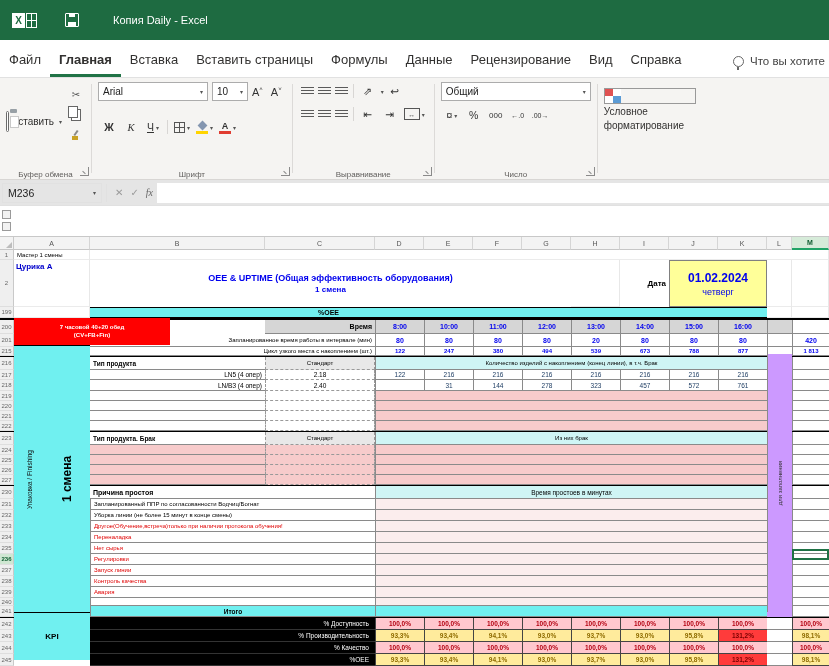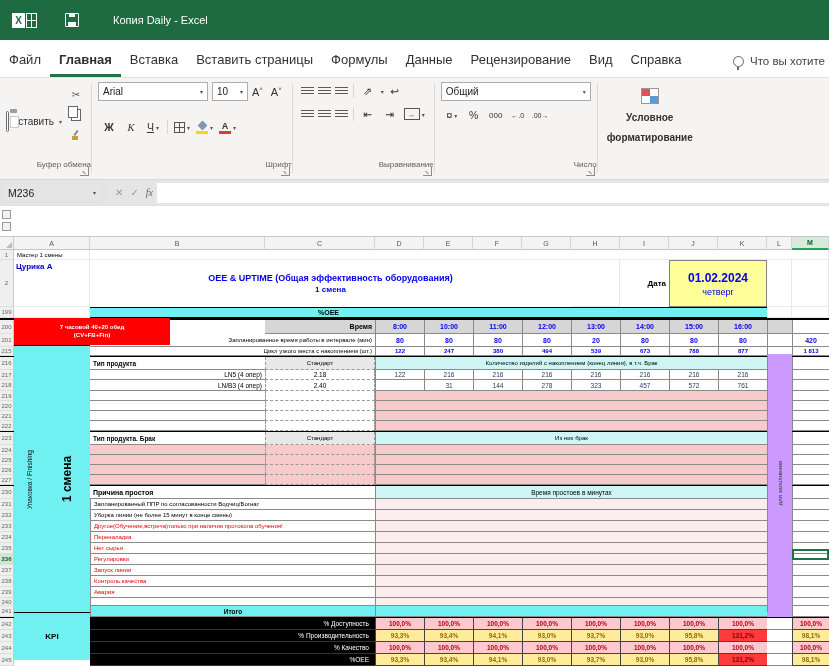--- a/index.html
+++ b/index.html
@@ -21,21 +21,21 @@
   .menubar{height:38px;background:#fff;display:flex;align-items:flex-end;border-bottom:1px solid #E1E1E1;box-sizing:border-box;}
   .tabs{display:contents;}
   .mtab{font-size:13px;color:#323130;padding:0 9px 10px 9px;white-space:nowrap;}
   .mtab.active{font-weight:bold;box-shadow:inset 0 -3px 0 #217346;}
   .search{margin-left:auto;display:flex;align-items:center;gap:6px;padding:0 4px 10px 4px;color:#444;font-size:11.5px;white-space:nowrap;}
   .bulb{width:9px;height:9px;border:1px solid #666;border-radius:50%;position:relative;flex:none;}
   .bulb::after{content:"";position:absolute;left:3px;bottom:-4px;width:2px;height:3px;background:#666;}
   
   .ribbon{height:102px;background:#F5F4F2;border-bottom:1px solid #D8D6D4;box-sizing:border-box;display:flex;}
   .rgroup{position:relative;padding:4px 6px 15px 6px;display:flex;align-items:flex-start;gap:5px;box-sizing:border-box;}
-  .glabel{position:absolute;bottom:10px;left:0;width:100%;text-align:right;font-size:8px;color:#605E5C;}
+  .glabel{position:absolute;bottom:0;left:0;width:100%;text-align:center;font-size:8px;color:#605E5C;}
   .launcher{position:absolute;right:2px;bottom:3px;width:8px;height:8px;
     border-right:1px solid #8a8a8a;border-bottom:1px solid #8a8a8a;}
   .launcher::before{content:"";position:absolute;right:2px;bottom:2px;width:4px;height:1px;background:#8a8a8a;transform:rotate(45deg);}
   .vsep{width:1px;background:#DCDAD8;margin:6px 0;flex:none;}
   .caret{display:inline-block;margin-left:2px;font-size:6px;color:#555;}
   .caret::before{content:"▾";}
   .paste-btn{width:56px;height:78px;display:flex;align-items:center;justify-content:space-between;gap:3px;border-radius:2px;}
   .ic-clip{width:15px;height:19px;border:1px solid #6b6b6b;border-radius:2px;background:#fff;position:relative;}
   .ic-clip::before{content:"";position:absolute;top:-3px;left:3px;width:7px;height:4px;background:#98a0a6;border-radius:1px;}
   .ic-clip::after{content:"";position:absolute;top:4px;left:3px;width:7px;height:10px;background:#fff;border:1px solid #c9c9c9;}
@@ -74,21 +74,21 @@
   .li{width:13px;height:9px;margin:0 2px;
     background-image:repeating-linear-gradient(to bottom,#5a5a5a 0,#5a5a5a 1px,transparent 1px,transparent 3px);}
   .ic-orient::before{content:"⇗";}
   .ic-wrap::before{content:"↩";}
   .ic-outdent::before{content:"⇤";}
   .ic-indent::before{content:"⇥";}
   .ic-merge{width:14px;height:10px;border:1px solid #555;display:flex;align-items:center;justify-content:center;font-size:7px;color:#555;}
   .ic-merge::before{content:"↔";}
   .ic-acct::before{content:"¤";font-size:11px;}
   .ncombo{width:150px;}
-  .cfbtn{width:92px;display:flex;flex-direction:column;align-items:center;justify-content:center;gap:8px;padding-top:6px;font-weight:bold;}
+  .cfbtn{width:92px;display:flex;flex-direction:column;justify-content:center;gap:2px;padding-top:6px;}
   .cficon{display:grid;grid-template-columns:8px 8px;grid-auto-rows:7px;border:1px solid #999;}
   .cficon i{display:block;}
   .q1{background:#E05252;}.q2{background:#fff;}.q3{background:#fff;}.q4{background:#5B9BD5;}
   .cft{font-size:10px;color:#323130;line-height:1.15;}
   
   .formulabar{height:26px;background:#e5e5e5;border-bottom:1px solid #E1E1E1;display:flex;align-items:center;box-sizing:border-box;}
   .namebox{width:100px;height:20px;margin-left:2px;border:1px solid #E1E1E1;display:flex;align-items:center;
     justify-content:space-between;padding:0 5px;font-size:10.5px;color:#222;box-sizing:border-box;}
   .fbsep{width:1px;height:18px;background:#E1E1E1;margin:0 4px;}
   .fbtns{display:flex;align-items:center;gap:7px;color:#9a9a9a;font-size:10px;padding:0 4px;}

